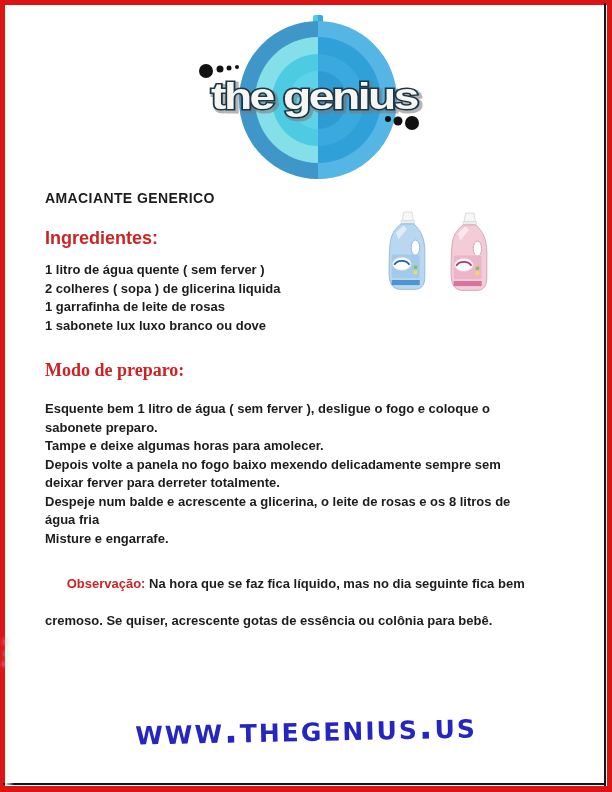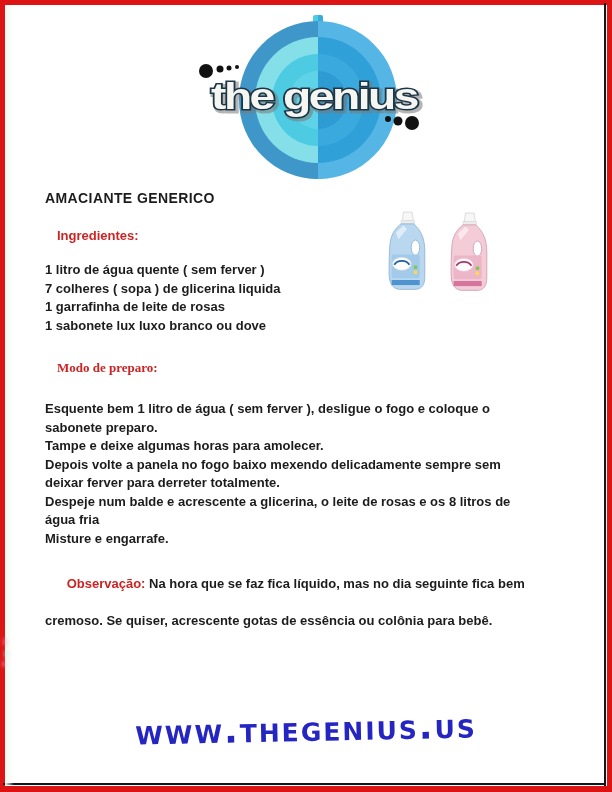--- a/index.html
+++ b/index.html
@@ -28,21 +28,21 @@
     background:linear-gradient(to right,#f2fbf2,rgba(255,255,255,0));}
   .scan-smudge{position:absolute;left:1px;top:634px;width:9px;height:34px;opacity:.55;filter:blur(1.5px);
     background:
       radial-gradient(4px 6px at 4px 8px,#f2a9c4,rgba(255,255,255,0)),
       radial-gradient(4px 6px at 5px 20px,#bfeef0,rgba(255,255,255,0)),
       radial-gradient(4px 5px at 3px 30px,#f3b5c9,rgba(255,255,255,0));}
   
   .abs{position:absolute;}
   .title{left:45px;top:190px;font-size:14px;letter-spacing:.4px;white-space:pre;}
   .red{color:var(--accent_red);}
-  .h-red{font-size:13px;white-space:pre;margin-left:12px;}
+  .h-red{font-size:18px;white-space:pre;}
   .ing-head{left:45px;top:228px;}
   .ingredients{left:45px;top:261px;}
   .body-line{font-size:13px;line-height:18.5px;white-space:pre;}
   .prep-head{left:45px;top:360px;font-family:Liberation Serif, serif;}
   .prep{left:45px;top:400px;}
   .note{left:45px;top:556px;}
   .logo-svg{left:186px;top:12px;}
   .bottles-svg{left:382px;top:206px;}
   .footer{
     left:0;top:708px;width:612px;text-align:center;
@@ -114,21 +114,21 @@
     <text x="130" y="99" text-anchor="middle" font-size="37" font-weight="bold" letter-spacing="-2" fill="none" stroke="#7a7a7a" stroke-width="5" opacity="0.55" textLength="206" lengthAdjust="spacingAndGlyphs">the genius</text>
     <text x="128" y="97" text-anchor="middle" font-size="37" font-weight="bold" letter-spacing="-2" fill="#f5f5f2" stroke="#1c3646" stroke-width="3" paint-order="stroke" textLength="206" lengthAdjust="spacingAndGlyphs">the genius</text>
   </svg>
 
   <div class="abs title">AMACIANTE GENERICO</div>
 
   <div class="abs ing-head h-red red">Ingredientes:</div>
 
   <div class="abs ingredients">
     <div class="body-line">1 litro de água quente ( sem ferver )</div>
-    <div class="body-line">7 colheres ( sopa ) de glicerina liquida</div>
+    <div class="body-line">2 colheres ( sopa ) de glicerina liquida</div>
     <div class="body-line">1 garrafinha de leite de rosas</div>
     <div class="body-line">1 sabonete lux luxo branco ou dove</div>
   </div>
 
   <svg class="abs bottles-svg" width="120" height="96" viewBox="0 0 120 96">
 
     <g transform="translate(2,6) scale(0.85)">
       <path d="M23,0 h10 l1.5,10 h-13 z" fill="#f7f7f7" stroke="#cfcfcf" stroke-width="0.8"></path>
       <rect x="20" y="10" width="16" height="4" fill="#ececec" stroke="#d7d7d7" stroke-width="0.6"></rect>
       <path d="M20,14 C12,20 8,28 7,38 C6,50 6,62 6,72 C6,84 10,90 18,91 L38,91 C45,90 48,85 48,76 L48,46 C48,32 44,22 35,14 Z" stroke="#8cb2d3" stroke-width="1" fill="#b9d8f0"></path>

